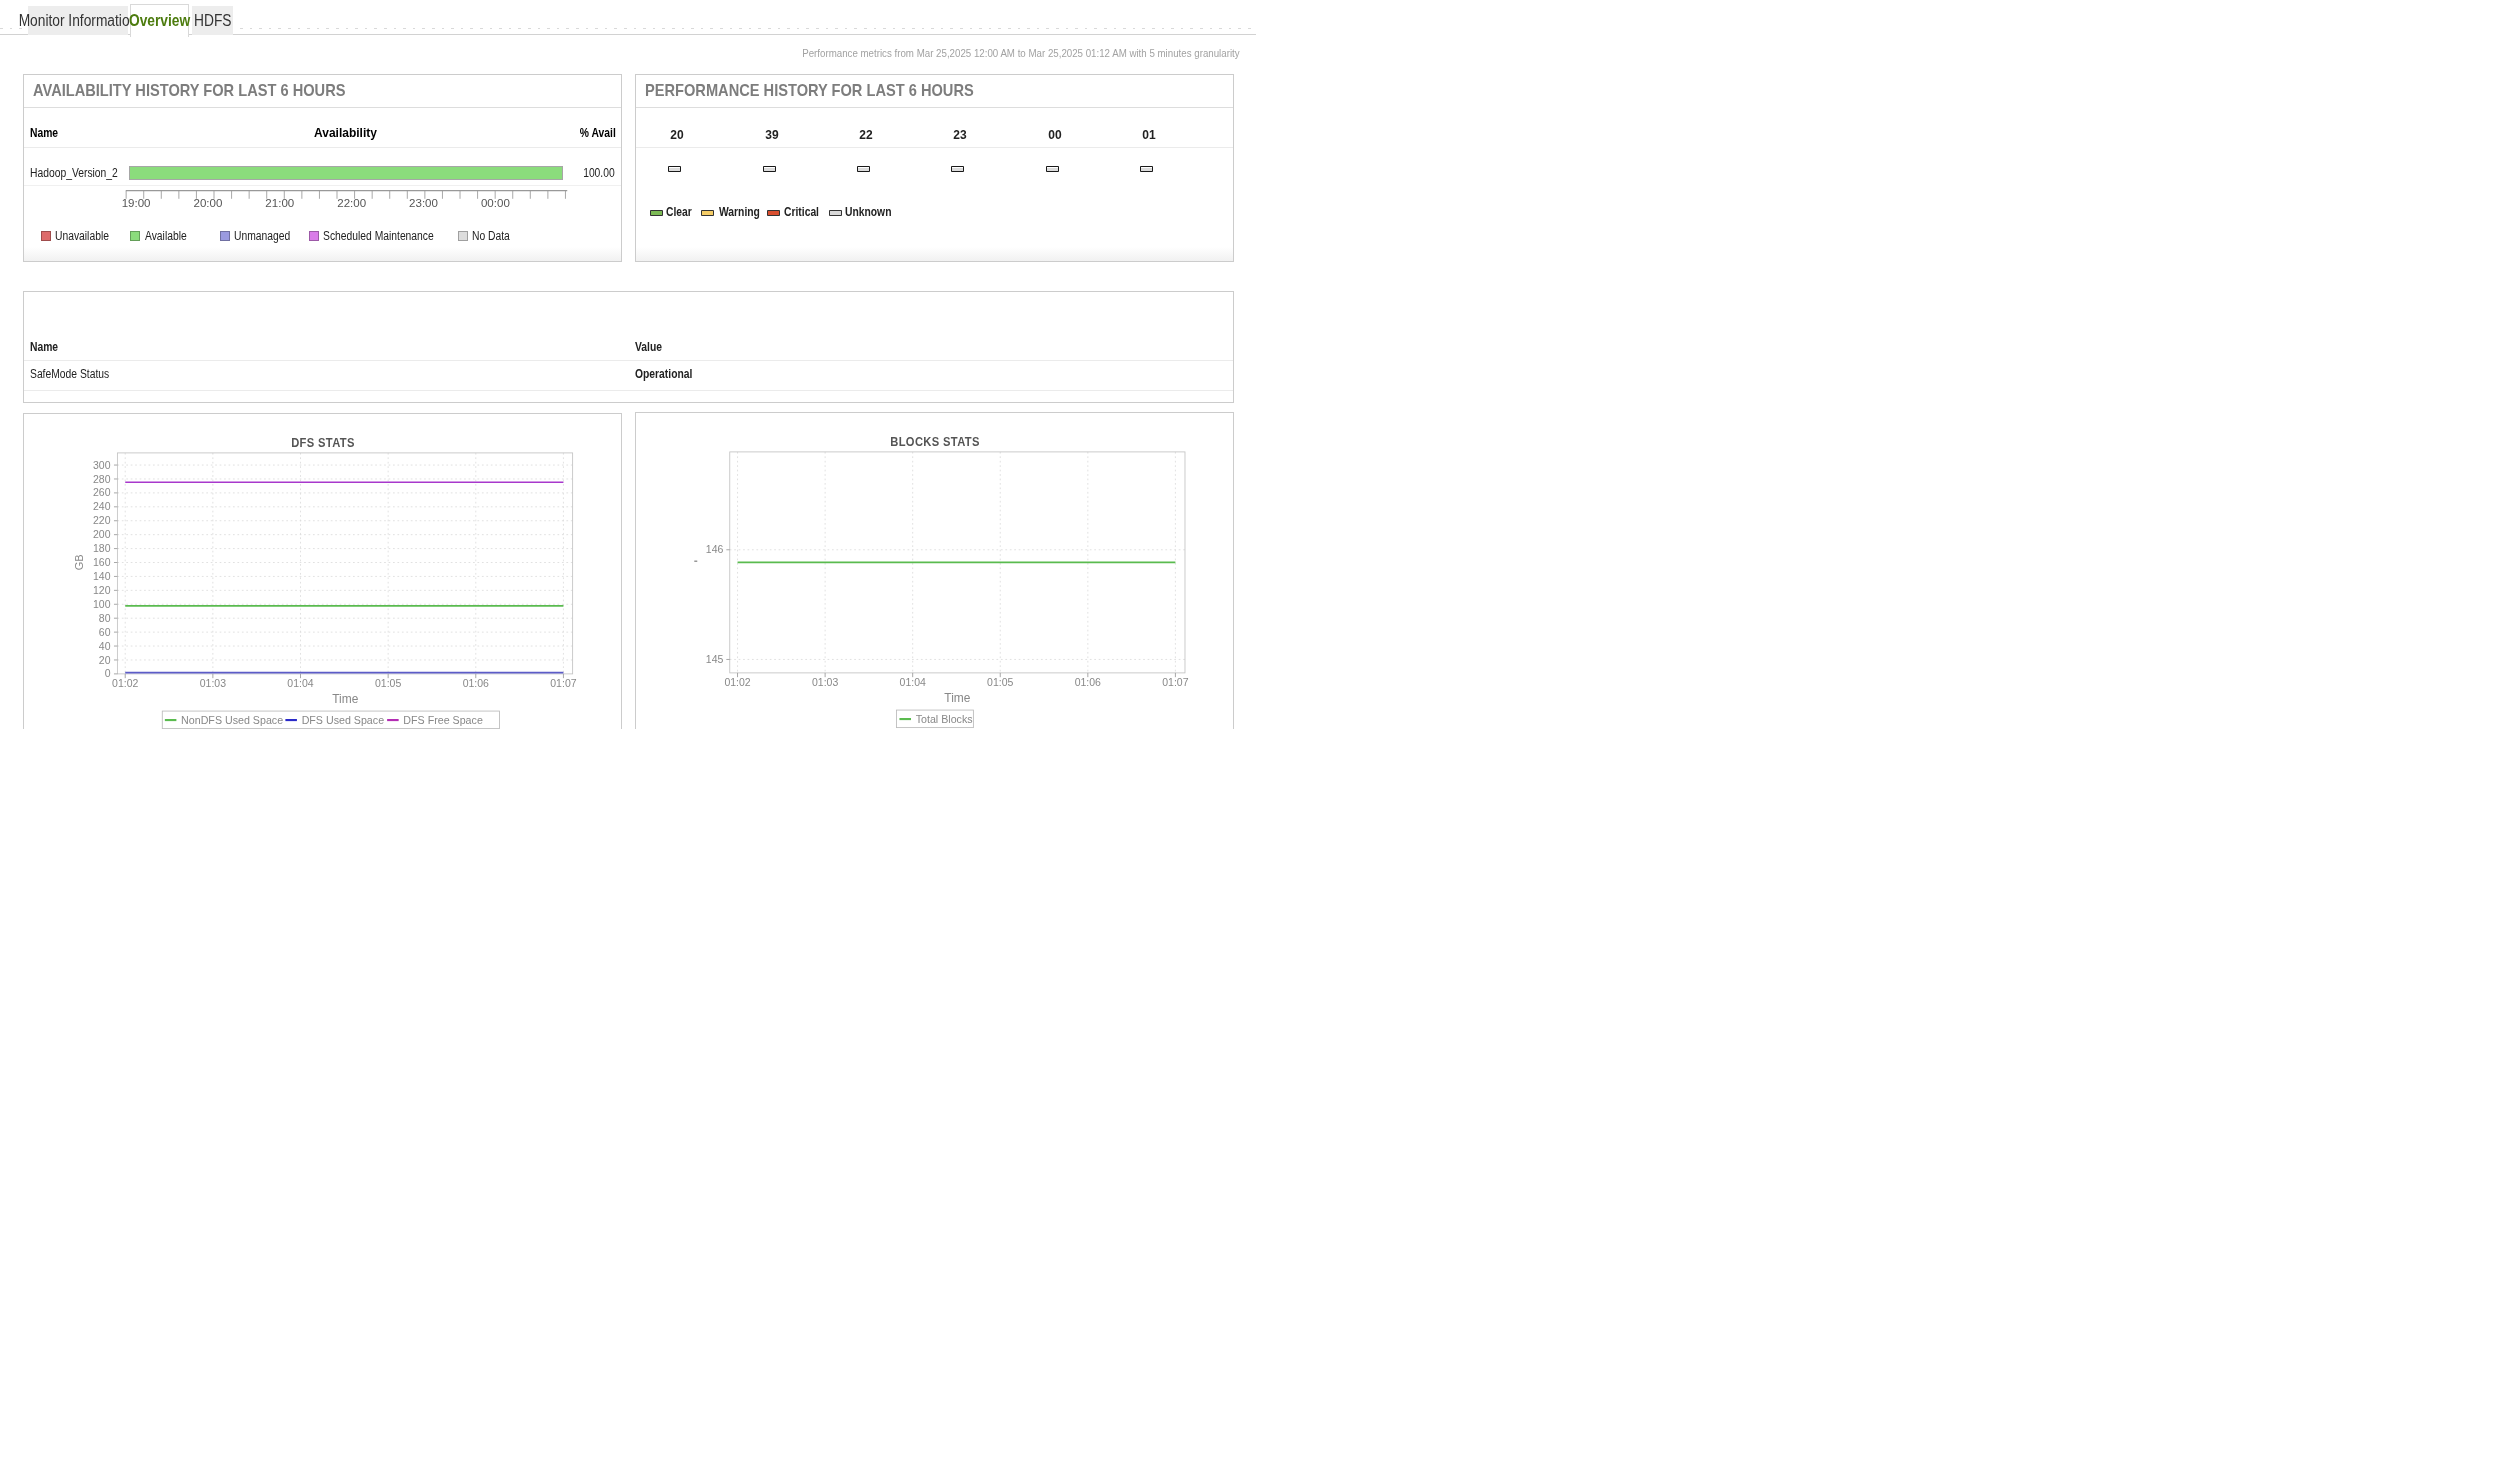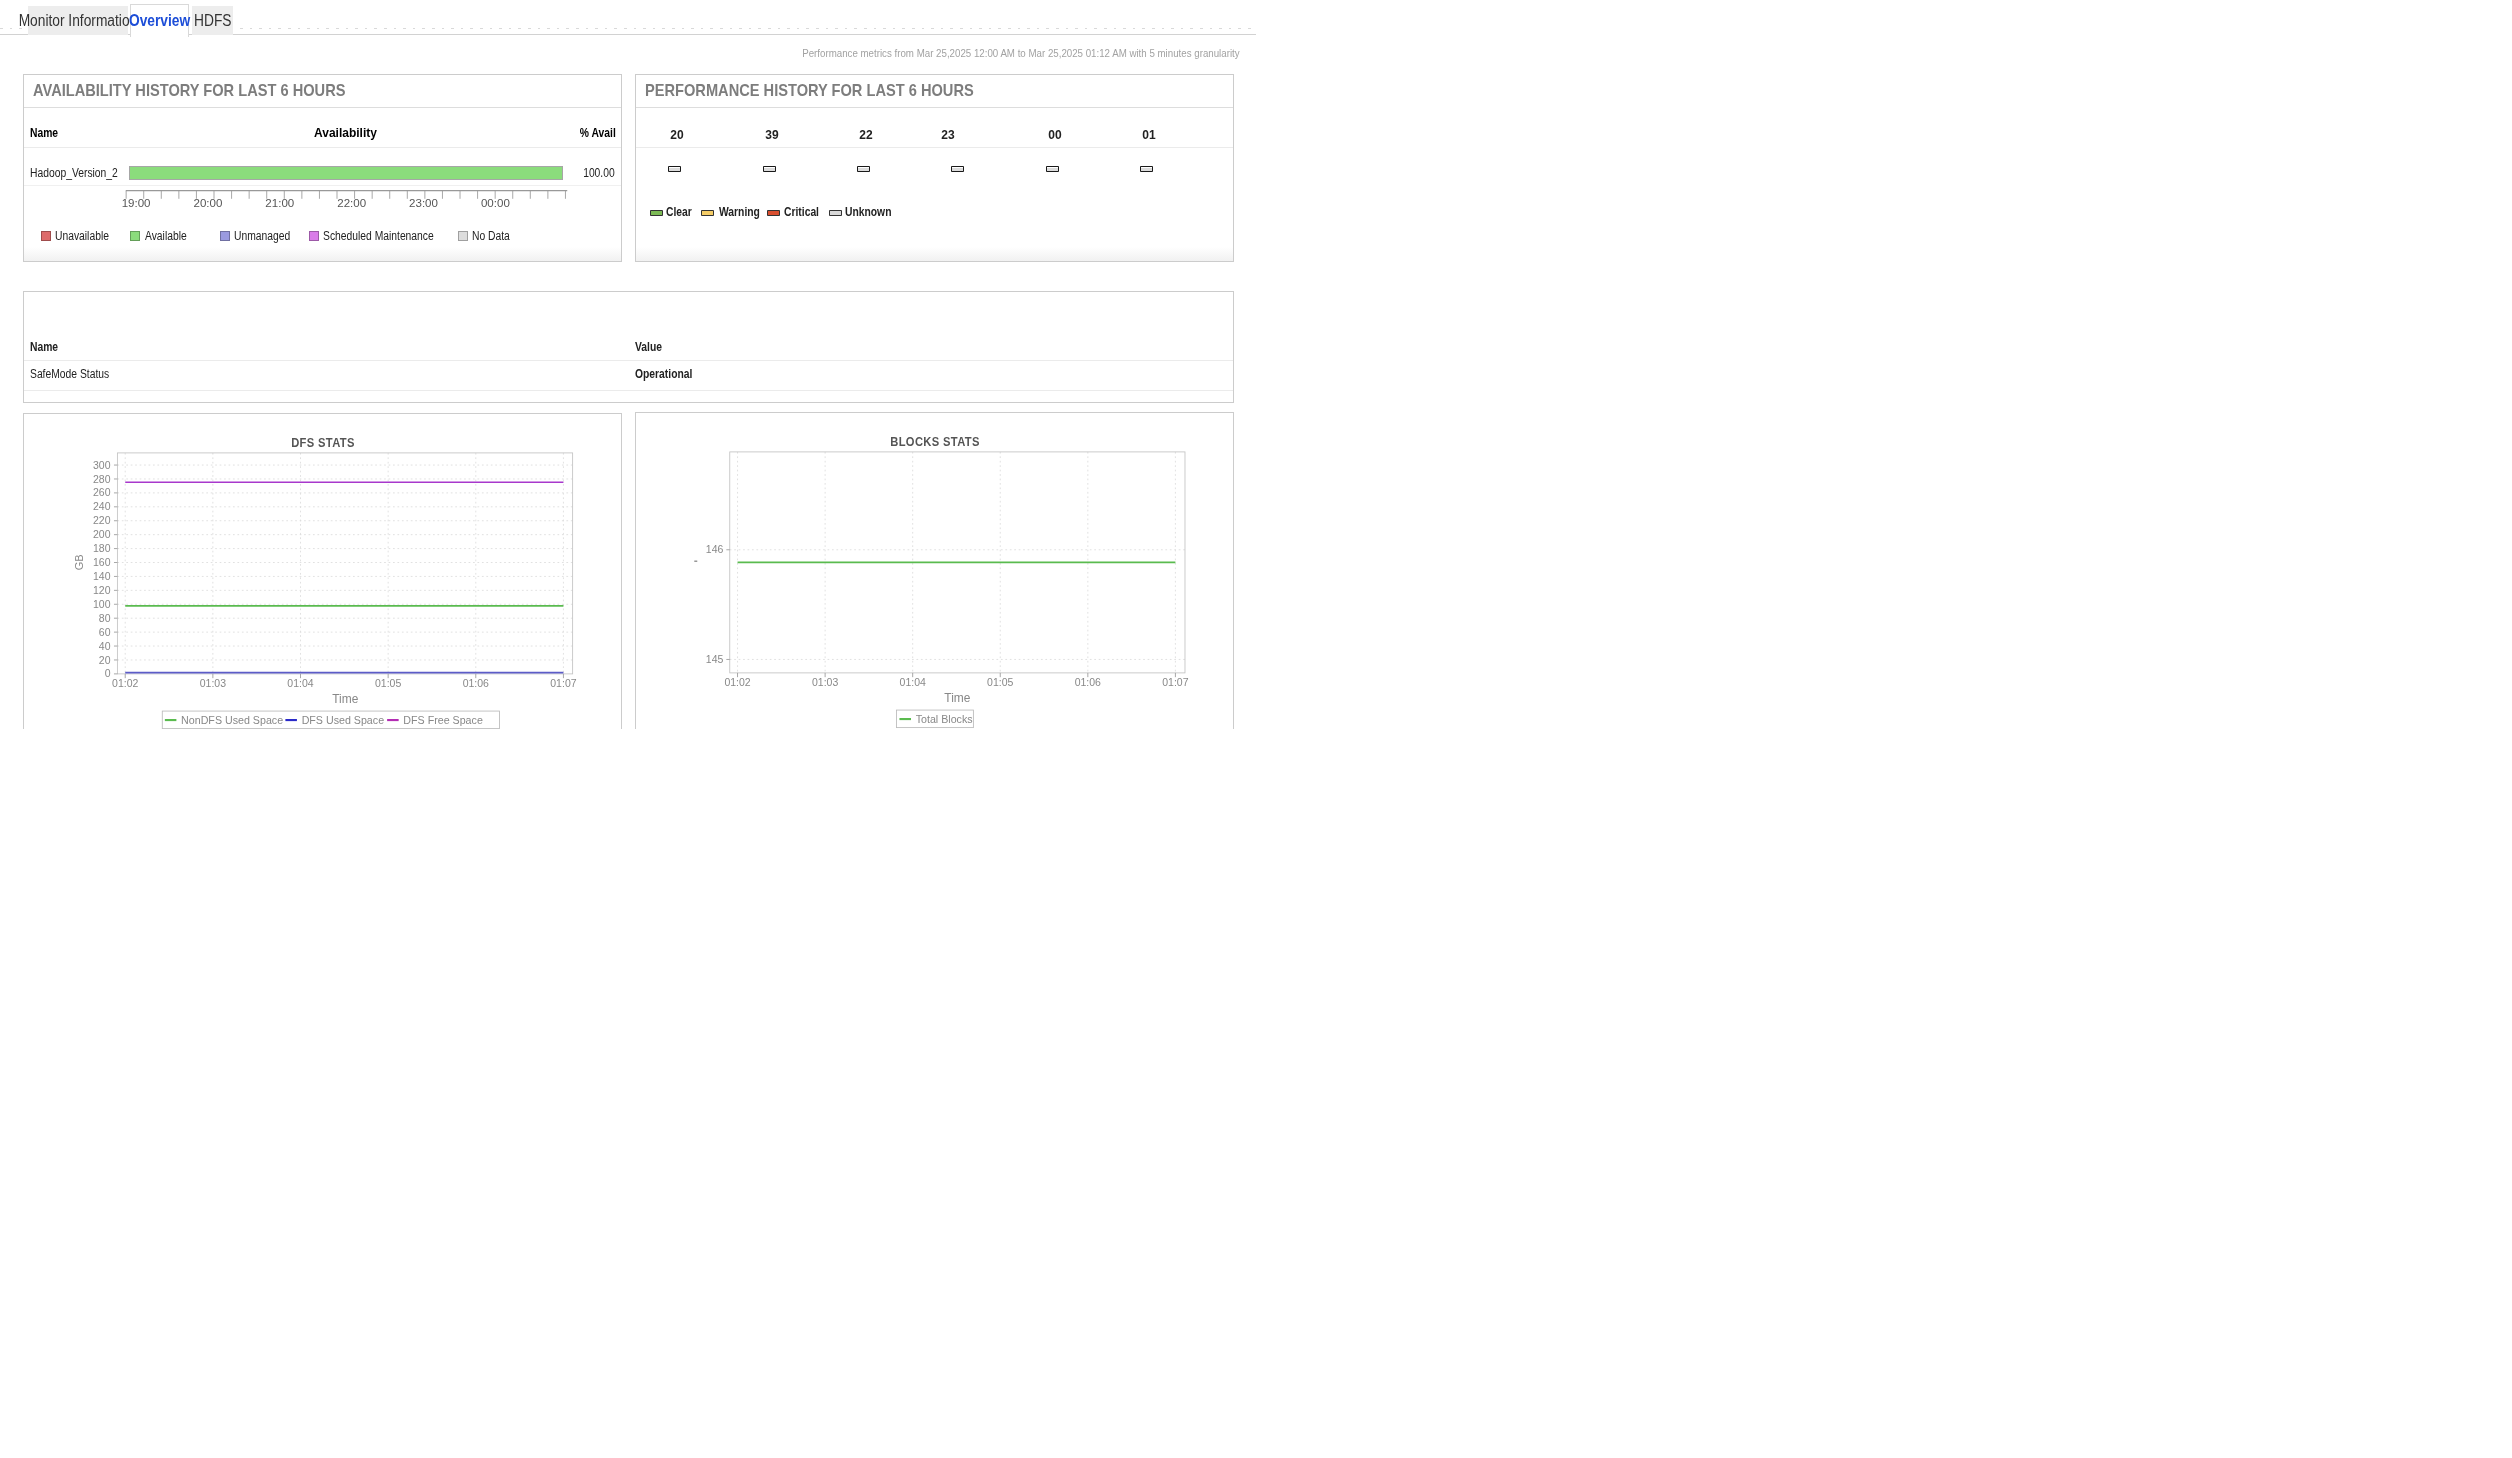--- a/index.html
+++ b/index.html
@@ -8,21 +8,21 @@
 .abs { position:absolute; }
 .sxl { transform:scaleX(0.86); transform-origin:0 50%; white-space:nowrap; }
 .sxr { transform:scaleX(0.86); transform-origin:100% 50%; white-space:nowrap; }
 .sxc { transform:scaleX(0.86); transform-origin:50% 50%; white-space:nowrap; }
 
 
 .dotline { position:absolute; left:0; top:28px; width:1256px; height:0.9px; background:repeating-linear-gradient(90deg,#d9d9d9 0 2.6px,transparent 2.6px 9.6px); }
 .solidline { position:absolute; left:0; top:34px; width:1256px; height:0; border-top:0.9px solid #d2d2d2; }
 .tab { position:absolute; display:flex; align-items:center; justify-content:center; font-size:16px; color:#333; background:#ededed; z-index:2; white-space:nowrap; }
 .tab1 { left:28px; top:6px; width:100px; height:29px; }
-.tab2 { left:130px; top:4.3px; width:59px; height:32.5px; background:#fff; border:0.9px solid #d9d9d9; border-bottom:none; font-weight:bold; color:#1d4ed8; z-index:3; }
+.tab2 { left:130px; top:4.3px; width:59px; height:32.5px; background:#fff; border:0.9px solid #d9d9d9; border-bottom:none; font-weight:bold; color:#4d7c0f; z-index:3; }
 .tab3 { left:192px; top:6px; width:41px; height:29px; }
 .meta { position:absolute; top:47px; right:16.2px; font-size:11.3px; color:#a2a2a2; }
 
 
 .panel { position:absolute; border:0.9px solid #ccc; background:#fff; }
 .ptitle { position:absolute; left:0; top:0; right:0; height:32.5px; border-bottom:0.9px solid #ddd; display:flex; align-items:center; padding-left:8.6px; font-size:17px; font-weight:bold; color:#7d7d7d; }
 
 #pavail::after, #pperf::after { content:""; position:absolute; left:0; right:0; bottom:0; height:13.7px; background:linear-gradient(rgba(245,245,245,0), #f1f1f1); pointer-events:none; }
 
 #pavail { left:23px; top:74px; width:599px; height:188px; }
@@ -139,21 +139,21 @@
     <div class="avlegt sxl" style="left:448px;">No Data</div>
 </div>
 
 <div class="panel" id="pperf">
   <div class="ptitle">
       <span class="sxl">PERFORMANCE HISTORY FOR LAST 6 HOURS</span>
     </div>
   <div class="colh" style="left:41px;"><span class="sxc">20</span></div>
   <div class="colh" style="left:136px;"><span class="sxc">39</span></div>
   <div class="colh" style="left:230px;"><span class="sxc">22</span></div>
-  <div class="colh" style="left:312px;"><span class="sxc">23</span></div>
+  <div class="colh" style="left:324px;"><span class="sxc">23</span></div>
   <div class="colh" style="left:419px;"><span class="sxc">00</span></div>
   <div class="colh" style="left:513px;"><span class="sxc">01</span></div>
   <div class="hdrline"></div>
   <div class="statbox" style="left:38px;"></div>
   <div class="statbox" style="left:133px;"></div>
   <div class="statbox" style="left:227px;"></div>
   <div class="statbox" style="left:321px;"></div>
   <div class="statbox" style="left:416px;"></div>
   <div class="statbox" style="left:510px;"></div>
   <div class="pfsw" style="left:13.7px;background:#7cba55;"></div>

